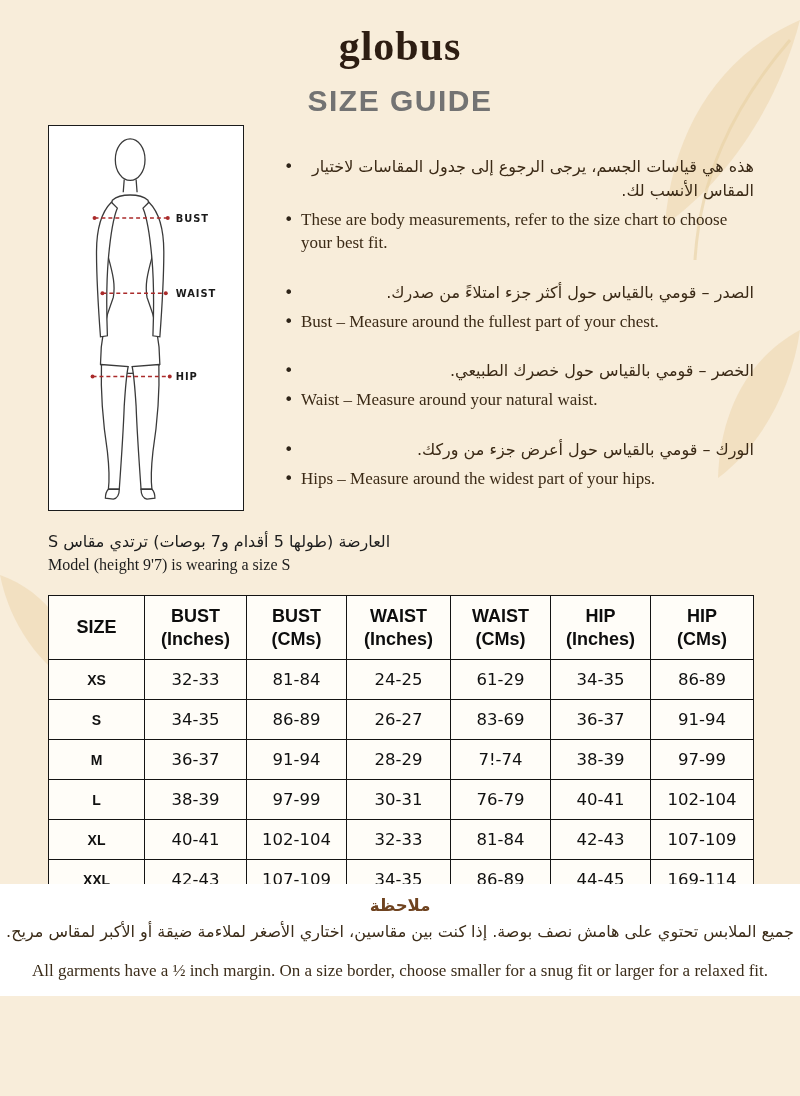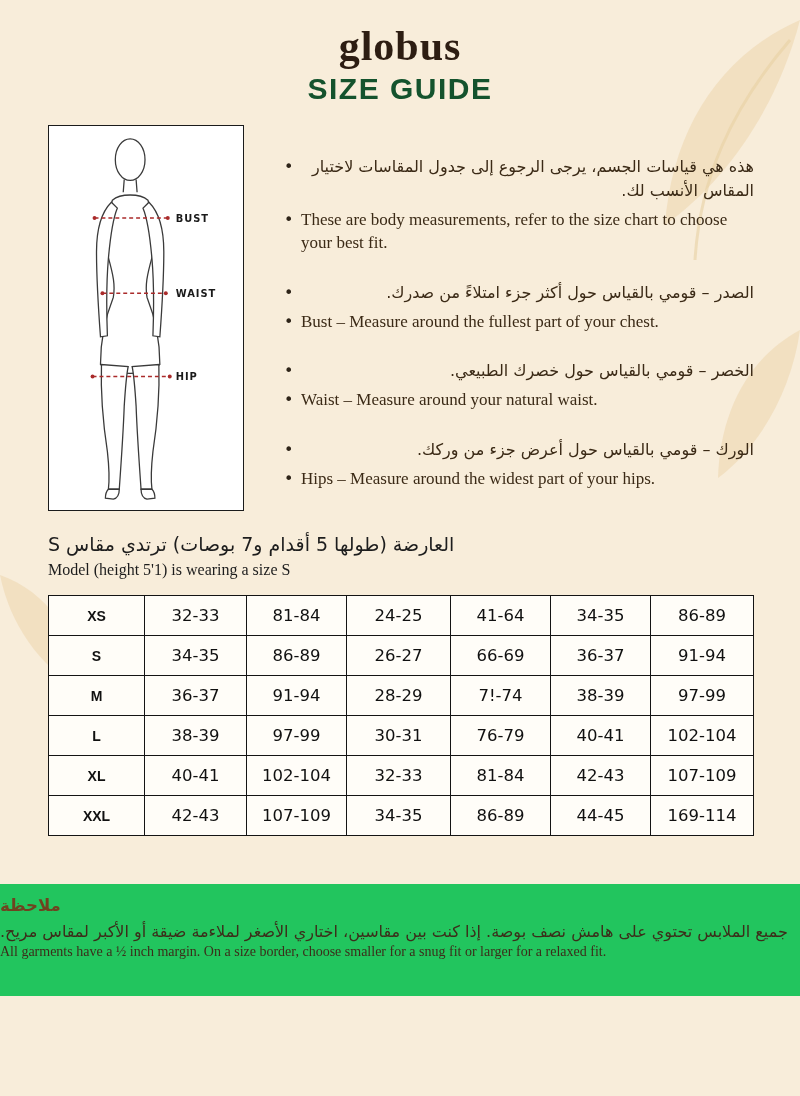--- a/index.html
+++ b/index.html
@@ -4,23 +4,23 @@
 <style>
   * { margin:0; padding:0; box-sizing:border-box; }
   body { background:#f8edda; font-family:"Liberation Serif", serif; }
   .page { position:relative; width:800px; height:996px; background:#f8edda; overflow:hidden; margin:0 auto; }
 
   .decor { position:absolute; inset:0; width:800px; height:1096px; pointer-events:none; }
 
   .brand { position:relative; text-align:center; padding-top:22px;
            font-family:"Liberation Serif", serif; font-weight:700; font-size:42px;
            color:#2d1d12; letter-spacing:1px; }
-  .page-title { position:relative; text-align:center; margin-top:2px;
+  .page-title { position:relative; text-align:center; margin-top:14px;
            font-family:"Liberation Sans", sans-serif; font-weight:700; font-size:30px;
-           color:#14532d; letter-spacing:1.5px; }
+           color:#737373; letter-spacing:1.5px; }
 
   .content-row { position:absolute; top:125px; left:48px; width:707px; display:flex; }
   .figure-box { width:196px; height:386px; background:#ffffff; border:1.6px solid #1b1b1b; flex:none; }
   .figure-box svg { display:block; width:100%; height:100%; }
   .body-line { fill:#ffffff; stroke:#3a3a3a; stroke-width:1.3; }
   .dash { stroke:#aa2b2b; stroke-width:1.5; stroke-dasharray:4 3; }
   .dash-dot { fill:#aa2b2b; }
   .fig-label { font-family:"DejaVu Sans", sans-serif; font-weight:700; font-size:10px;
                letter-spacing:1px; fill:#1a1a1a; }
 
@@ -28,41 +28,41 @@
   .bullet-group { margin-bottom:26px; }
   .bullet-line { display:flex; margin-bottom:5px; }
   .dot { width:17px; flex:none; color:#2e2418; font-size:16px; line-height:1.45;
          font-family:"DejaVu Sans", sans-serif; }
   .b-ar { font-family:"DejaVu Sans", sans-serif; font-size:16px; color:#3b2a16;
           direction:rtl; text-align:right; line-height:1.5; flex:1; }
   .b-en { font-family:"Liberation Serif", serif; font-size:17px; color:#3b2a16;
           line-height:1.38; flex:1; }
 
   .model-note { position:absolute; top:530px; left:48px; width:480px; }
-  .mn-ar { font-family:"DejaVu Sans", sans-serif; font-size:19px; color:#1d1d1d;
+  .mn-ar { font-family:"DejaVu Sans", sans-serif; font-size:16px; color:#1d1d1d;
            direction:rtl; text-align:left; line-height:1.5; }
   .mn-en { font-family:"Liberation Serif", serif; font-size:16px; color:#1d1d1d;
            margin-top:2px; }
 
   .table-wrap { position:absolute; top:595px; left:48px; }
   table { border-collapse:collapse; background:#fffdf8; table-layout:fixed; width:705px; }
   th, td { border:1.6px solid #141414; text-align:center; vertical-align:middle; }
   tr.head-en th { font-family:"Liberation Sans", sans-serif; font-weight:700; font-size:18px;
                   height:64px; white-space:pre-line; line-height:1.25; color:#0d0d0d; }
   tr.head-ar th { font-family:"DejaVu Sans", sans-serif; font-weight:700; font-size:13.5px;
                   height:56px; line-height:1.35; color:#0d0d0d; padding:3px 2px; direction:rtl; }
   tbody td { font-family:"DejaVu Sans", sans-serif; font-size:16.5px; height:40px; color:#101010; }
   tbody td.size-cell { font-weight:700; font-family:"Liberation Sans", sans-serif; font-size:14px; }
 
-  .footer { position:absolute; left:0; right:0; bottom:0; height:112px; background:#22c55e;
-            text-align:left; padding-top:12px; }
+  .footer { position:absolute; left:0; right:0; bottom:0; height:112px; background:#ffffff;
+            text-align:center; padding-top:12px; }
   .ft-title-ar { font-family:"DejaVu Sans", sans-serif; font-weight:700; font-size:16.5px; color:#6f4320; }
   .ft-title-en { font-family:"Liberation Sans", sans-serif; font-weight:700; font-size:16px; color:#6f4320; margin-top:2px; }
   .ft-body-ar { font-family:"DejaVu Sans", sans-serif; font-size:16px; color:#3c2d1a; margin-top:7px; direction:rtl; }
-  .ft-body-en { font-family:"Liberation Serif", serif; font-size:14px; color:#3c2d1a; margin-top:3px; }
+  .ft-body-en { font-family:"Liberation Serif", serif; font-size:17px; color:#3c2d1a; margin-top:20px; }
 </style>
 </head>
 <body>
 
 <div class="page">
 
   <svg class="decor" viewBox="0 0 800 1096">
     <g fill="#ecd6ad" opacity="0.55">
       <path d="M 800,20 C 720,55 672,130 665,225 C 728,180 778,105 800,20 Z"></path>
       <path d="M 800,330 C 748,358 720,412 718,478 C 762,445 792,388 800,330 Z"></path>
@@ -144,52 +144,67 @@
           <div class="bullet-line">
             <span class="dot">•</span>
             <span class="b-en">Hips – Measure around the widest part of your hips.</span>
           </div>
         </div>
       </div>
   </div>
 
   <div class="model-note">
     <div class="mn-ar">العارضة (طولها 5 أقدام و7 بوصات) ترتدي مقاس S</div>
-    <div class="mn-en">Model (height 5'1) is wearing a size S</div>
+    <div class="mn-en">Model (height 9'7) is wearing a size S</div>
   </div>
 
   <div class="table-wrap">
     <table>
       <colgroup>
         <col style="width:96px">
           <col style="width:102px">
           <col style="width:100px">
         <col style="width:104px">
           <col style="width:100px">
           <col style="width:100px">
           <col style="width:103px">
       </colgroup>
       <thead>
+          <tr class="head-en">
+            <th>SIZE</th>
+            <th>BUST
+(Inches)</th>
+            <th>BUST
+(CMs)</th>
+            <th>WAIST
+(Inches)</th>
+            <th>WAIST
+(CMs)</th>
+            <th>HIP
+(Inches)</th>
+            <th>HIP
+(CMs)</th>
+          </tr>
         </thead>
       <tbody>
           <tr>
             <td class="size-cell">XS</td>
             <td>32-33</td>
             <td>81-84</td>
             <td>24-25</td>
-            <td>41-64</td>
+            <td>61-29</td>
             <td>34-35</td>
             <td>86-89</td>
           </tr>
           <tr>
             <td class="size-cell">S</td>
             <td>34-35</td>
             <td>86-89</td>
             <td>26-27</td>
-            <td>66-69</td>
+            <td>83-69</td>
             <td>36-37</td>
             <td>91-94</td>
           </tr>
           <tr>
             <td class="size-cell">M</td>
             <td>36-37</td>
             <td>91-94</td>
             <td>28-29</td>
             <td>7!-74</td>
             <td>38-39</td>

